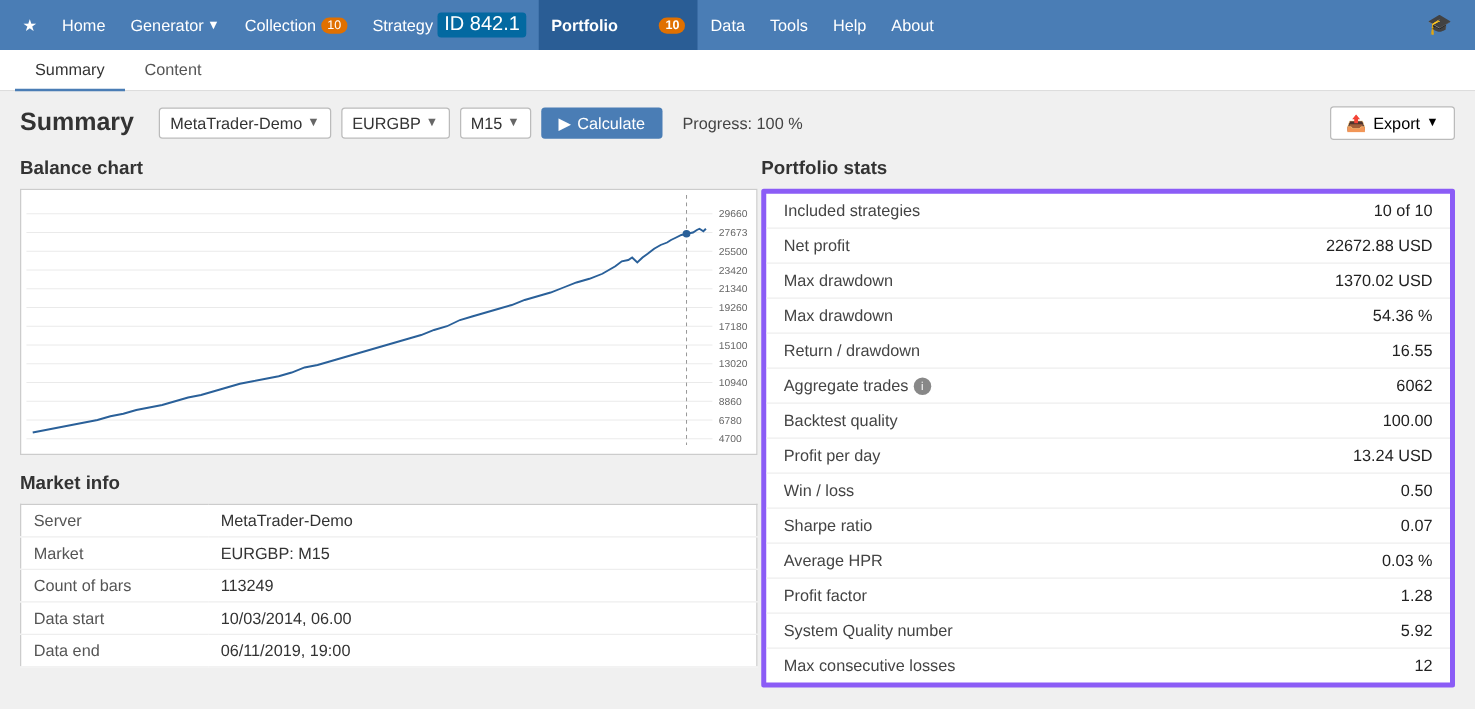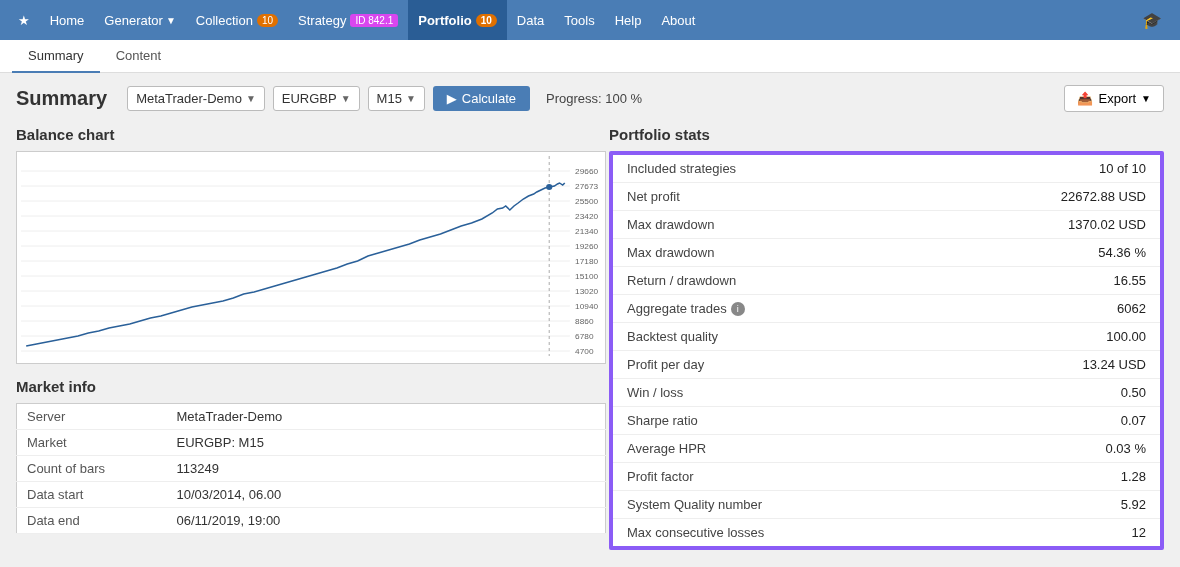--- a/index.html
+++ b/index.html
@@ -16,35 +16,35 @@
     .top-nav .nav-item {
       color: #fff;
       padding: 0 10px;
       height: 40px;
       display: flex;
       align-items: center;
       cursor: pointer;
       font-size: 13px;
       white-space: nowrap;
     }
-    .top-nav .nav-item.active { background: #2a5d95; font-weight: bold; }
+    .top-nav .nav-item.active { background: #2a5d95; font-weight: bold; gap: 29px; }
     .top-nav .nav-badge {
       background: #e07000;
       color: #fff;
       border-radius: 10px;
       padding: 1px 5px;
       font-size: 10px;
       margin-left: 4px;
     }
     .top-nav .nav-id {
-      background: #d946ef;
+      background: #0369a1;
       color: #fff;
       border-radius: 3px;
       padding: 1px 5px;
-      font-size: 10px;
+      font-size: 16px;
       margin-left: 4px;
     }
     .nav-arrow { font-size: 10px; margin-left: 3px; }
     .nav-spacer { flex: 1; }
     .nav-icon { color: #fff; font-size: 16px; }
 
     
     .tab-bar {
       background: #fff;
       border-bottom: 1px solid #ddd;

